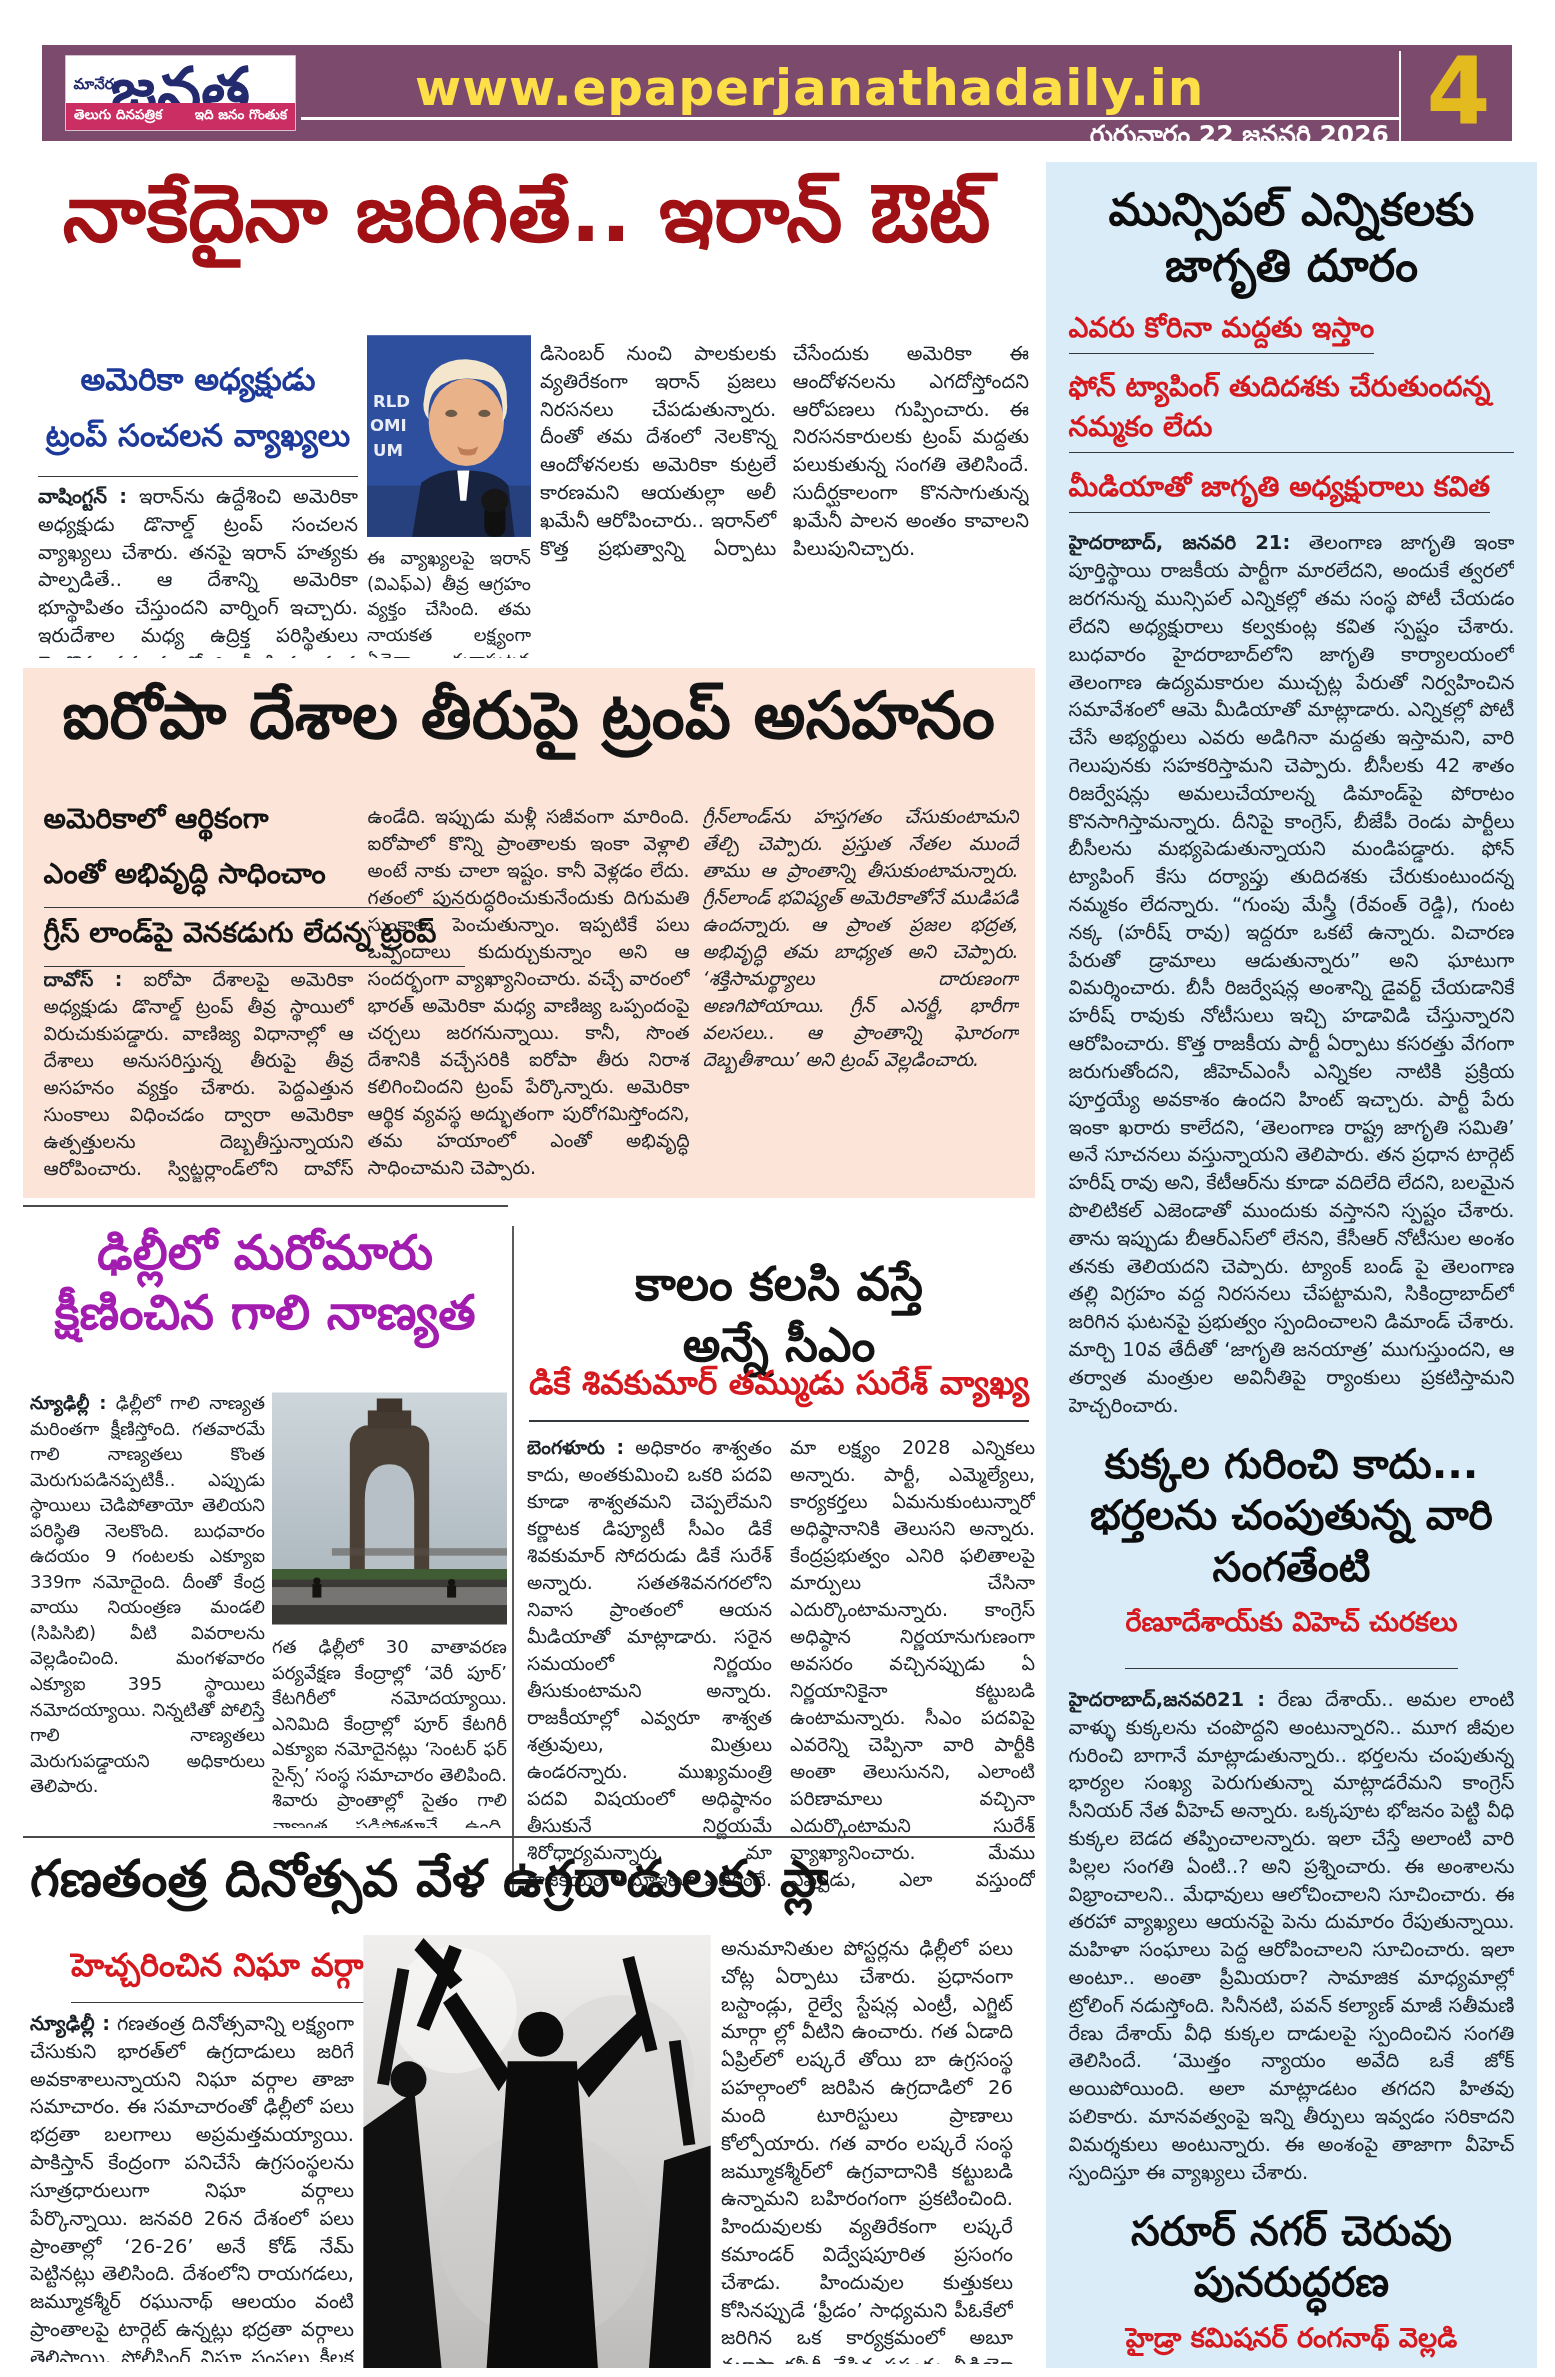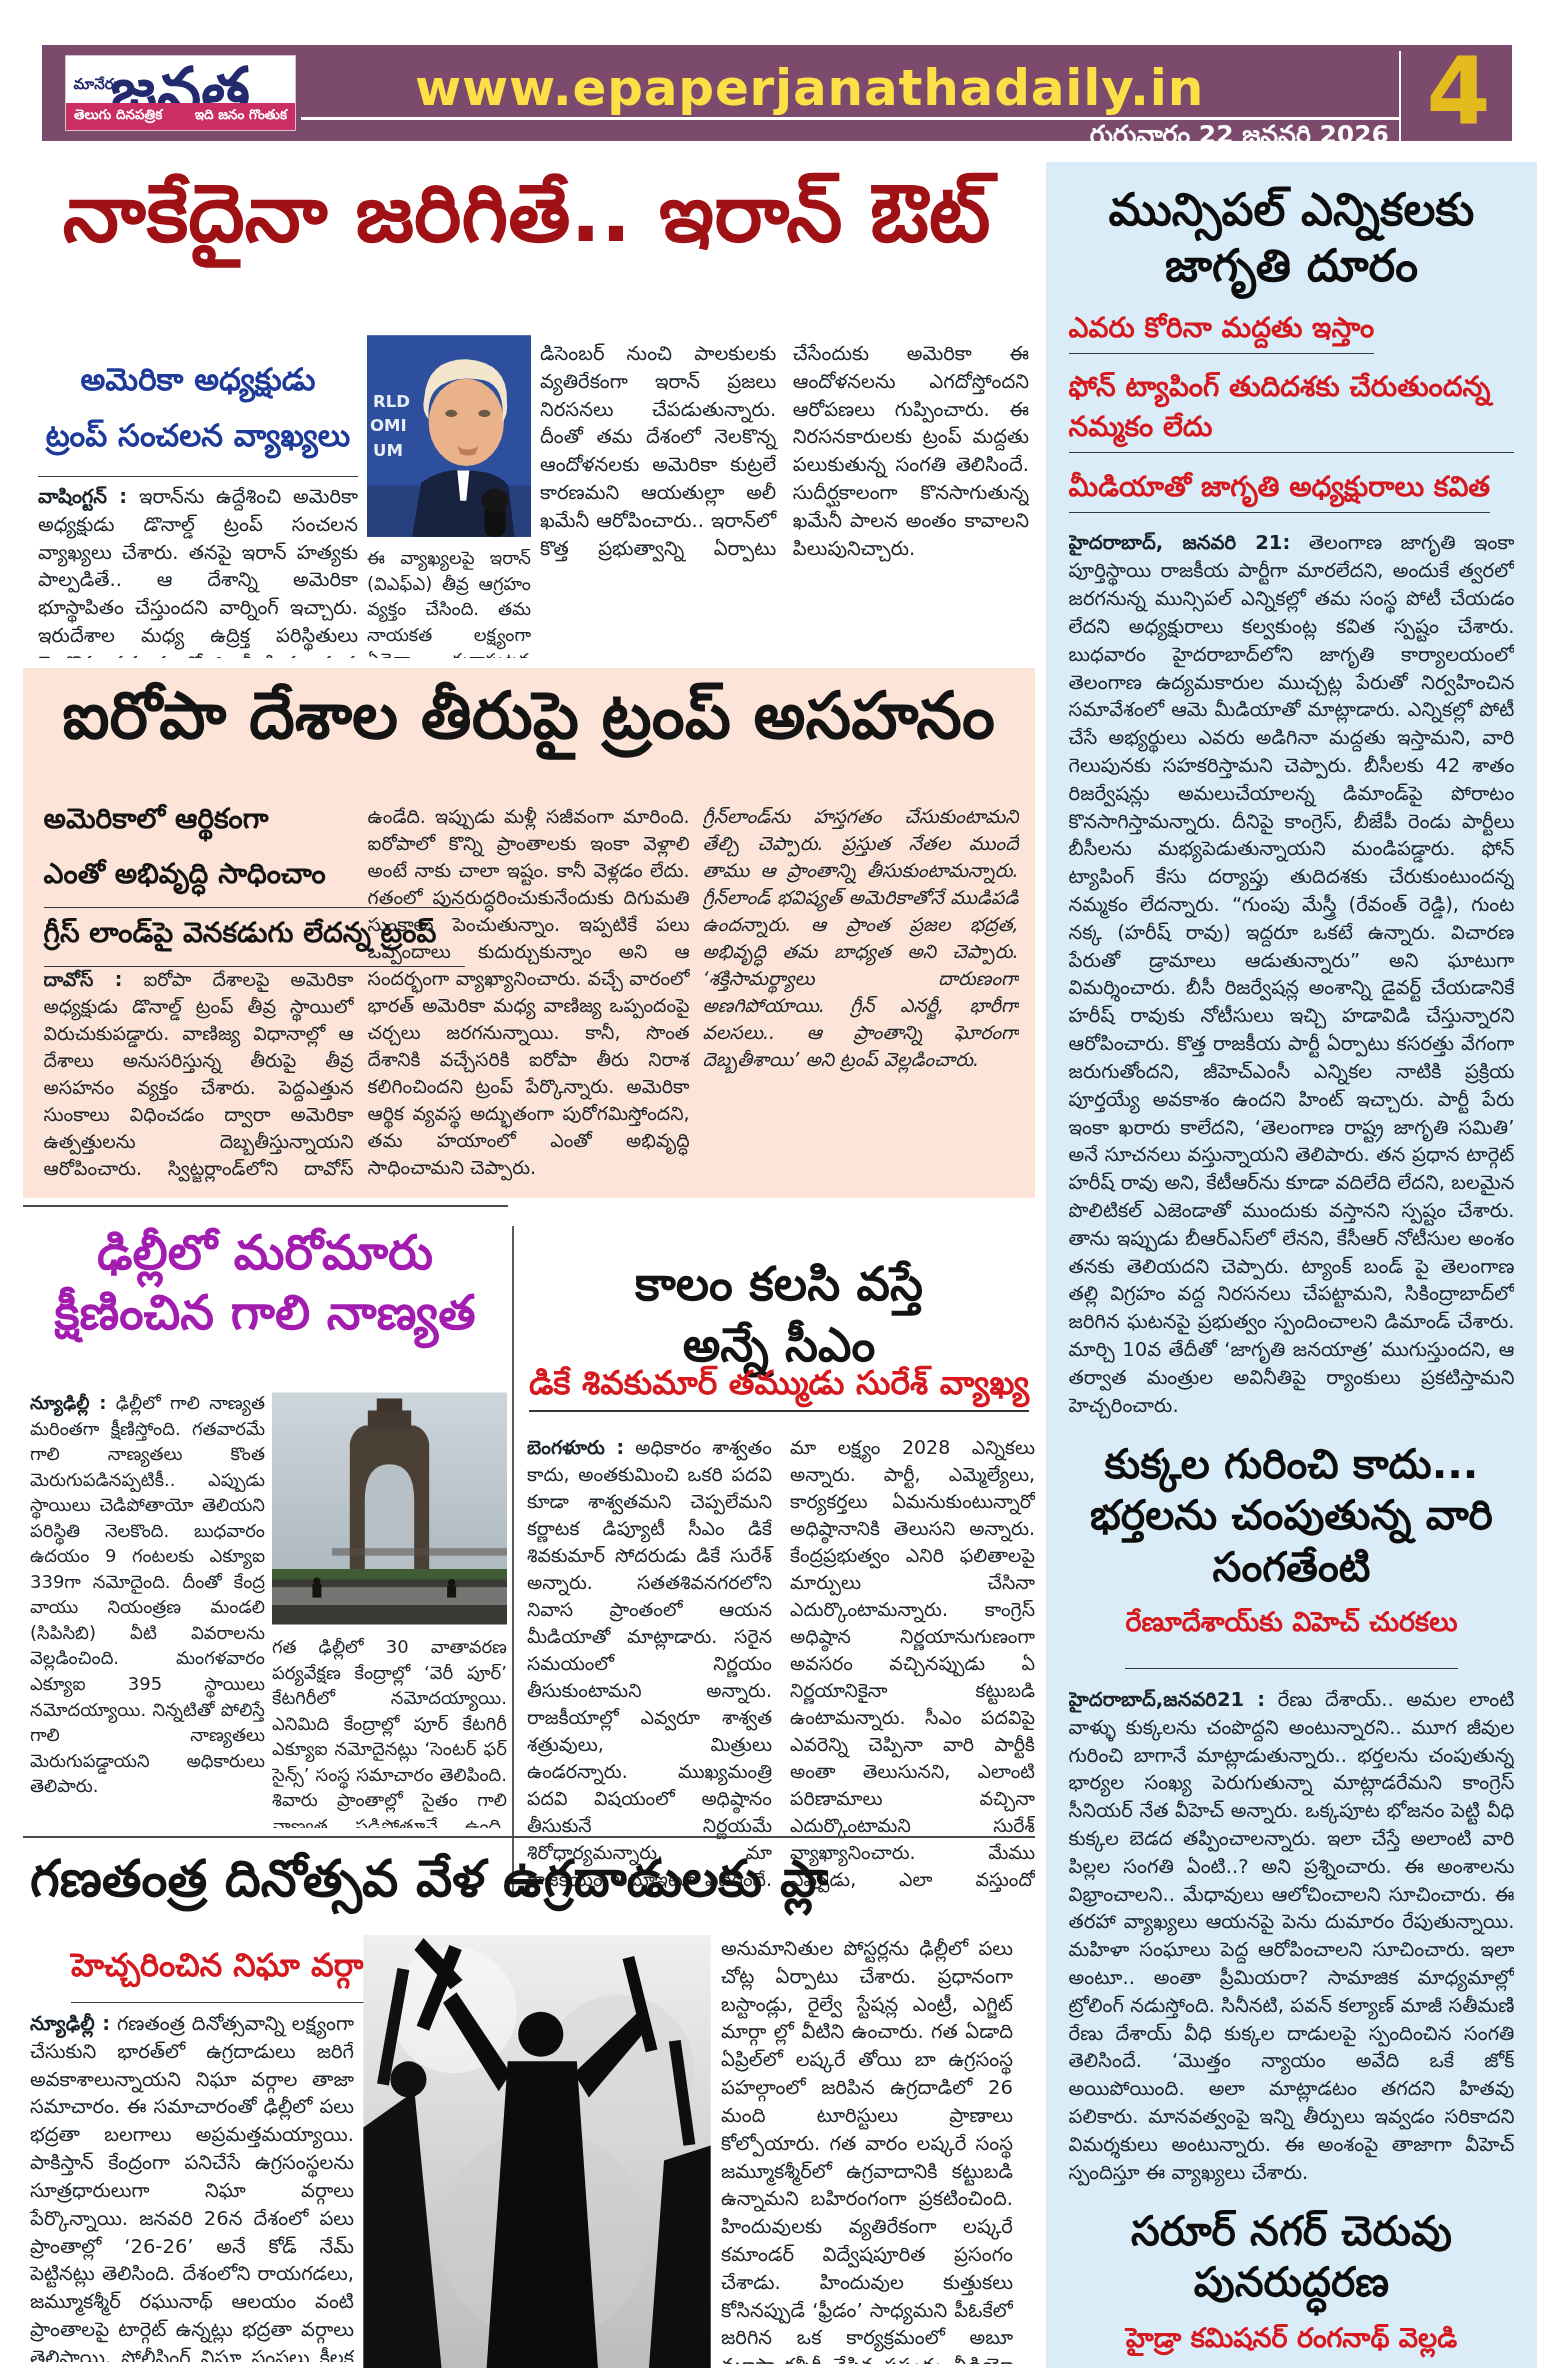--- a/index.html
+++ b/index.html
@@ -51,21 +51,21 @@
   
   .delhi-headline{position:absolute;left:22.6px;top:1222px;width:485px;text-align:center;
                   font-size:48px;font-weight:700;color:#a21caf;line-height:1.25;}
   .delhi-col1{position:absolute;left:30px;top:1390px;width:235px;height:438px;font-size:18px;}
   .delhi-col2{position:absolute;left:272px;top:1634px;width:235px;height:194px;font-size:18px;}
   
   .cm-headline{position:absolute;left:523px;top:1232px;width:512px;text-align:center;
                font-size:47px;font-weight:800;color:#141414;line-height:1.3;margin-top:21px;}
   .cm-kicker{position:absolute;left:523px;top:1363px;width:512px;text-align:center;
              font-size:33px;font-weight:700;color:#d6191f;}
-  .cm-kicker span{display:inline-block;border-bottom:2.3px solid #33383c;padding-bottom:0;}
+  .cm-kicker span{display:inline-block;border-bottom:2.3px solid #33383c;padding-bottom:10px;}
   .cm-body{position:absolute;left:527px;top:1434px;width:508px;height:460px;column-count:2;column-gap:18px;font-size:19px;}
   
   .rep-headline{position:absolute;left:30px;top:1849px;width:798px;font-size:51px;font-weight:800;
                 color:#141414;white-space:nowrap;overflow:hidden;}
   .rep-kicker{position:absolute;left:71px;top:1946px;font-size:32px;font-weight:700;color:#d6191f;
               border-bottom:1.5px solid #33383c;padding-bottom:10.5px;}
   .rep-col1{position:absolute;left:30px;top:2010px;width:324px;height:352px;}
   .rep-col2{position:absolute;left:721px;top:1935px;width:292px;height:429px;}
   
   .right-panel{position:absolute;left:1046px;top:162px;width:491px;height:2206px;background:#d9ecf7;

